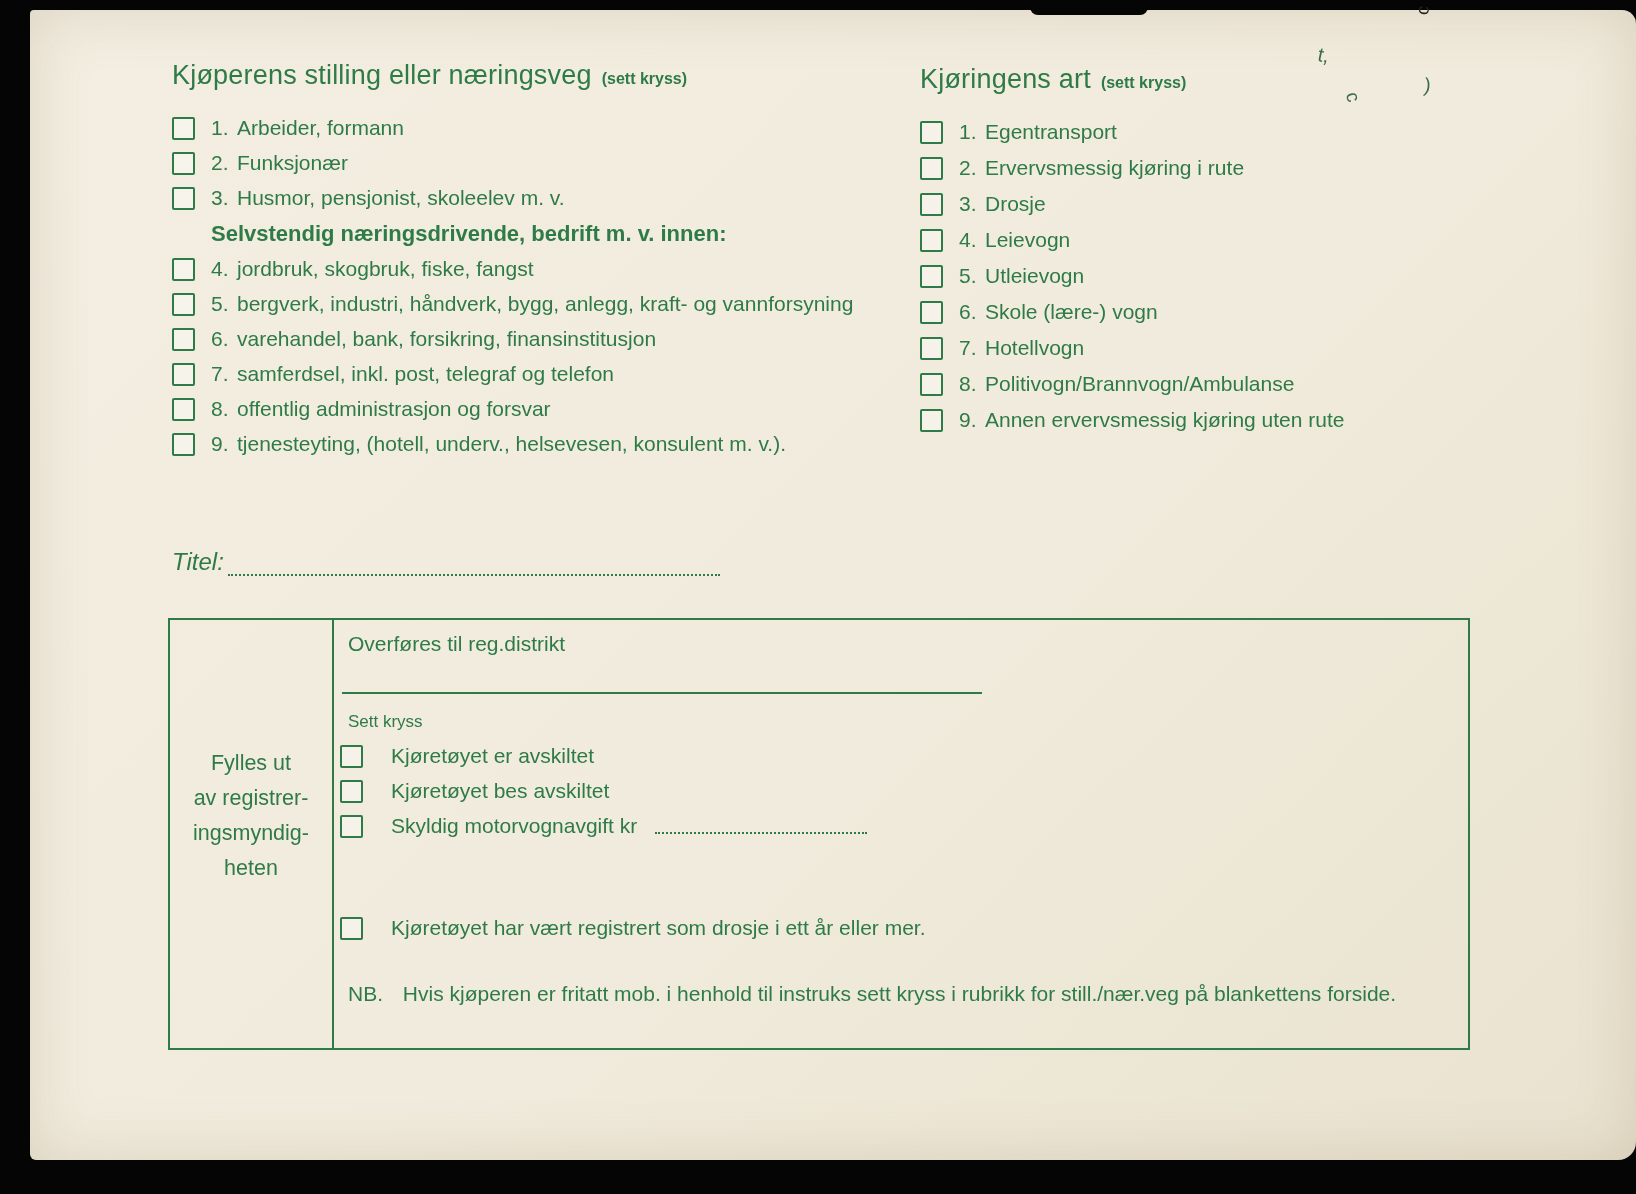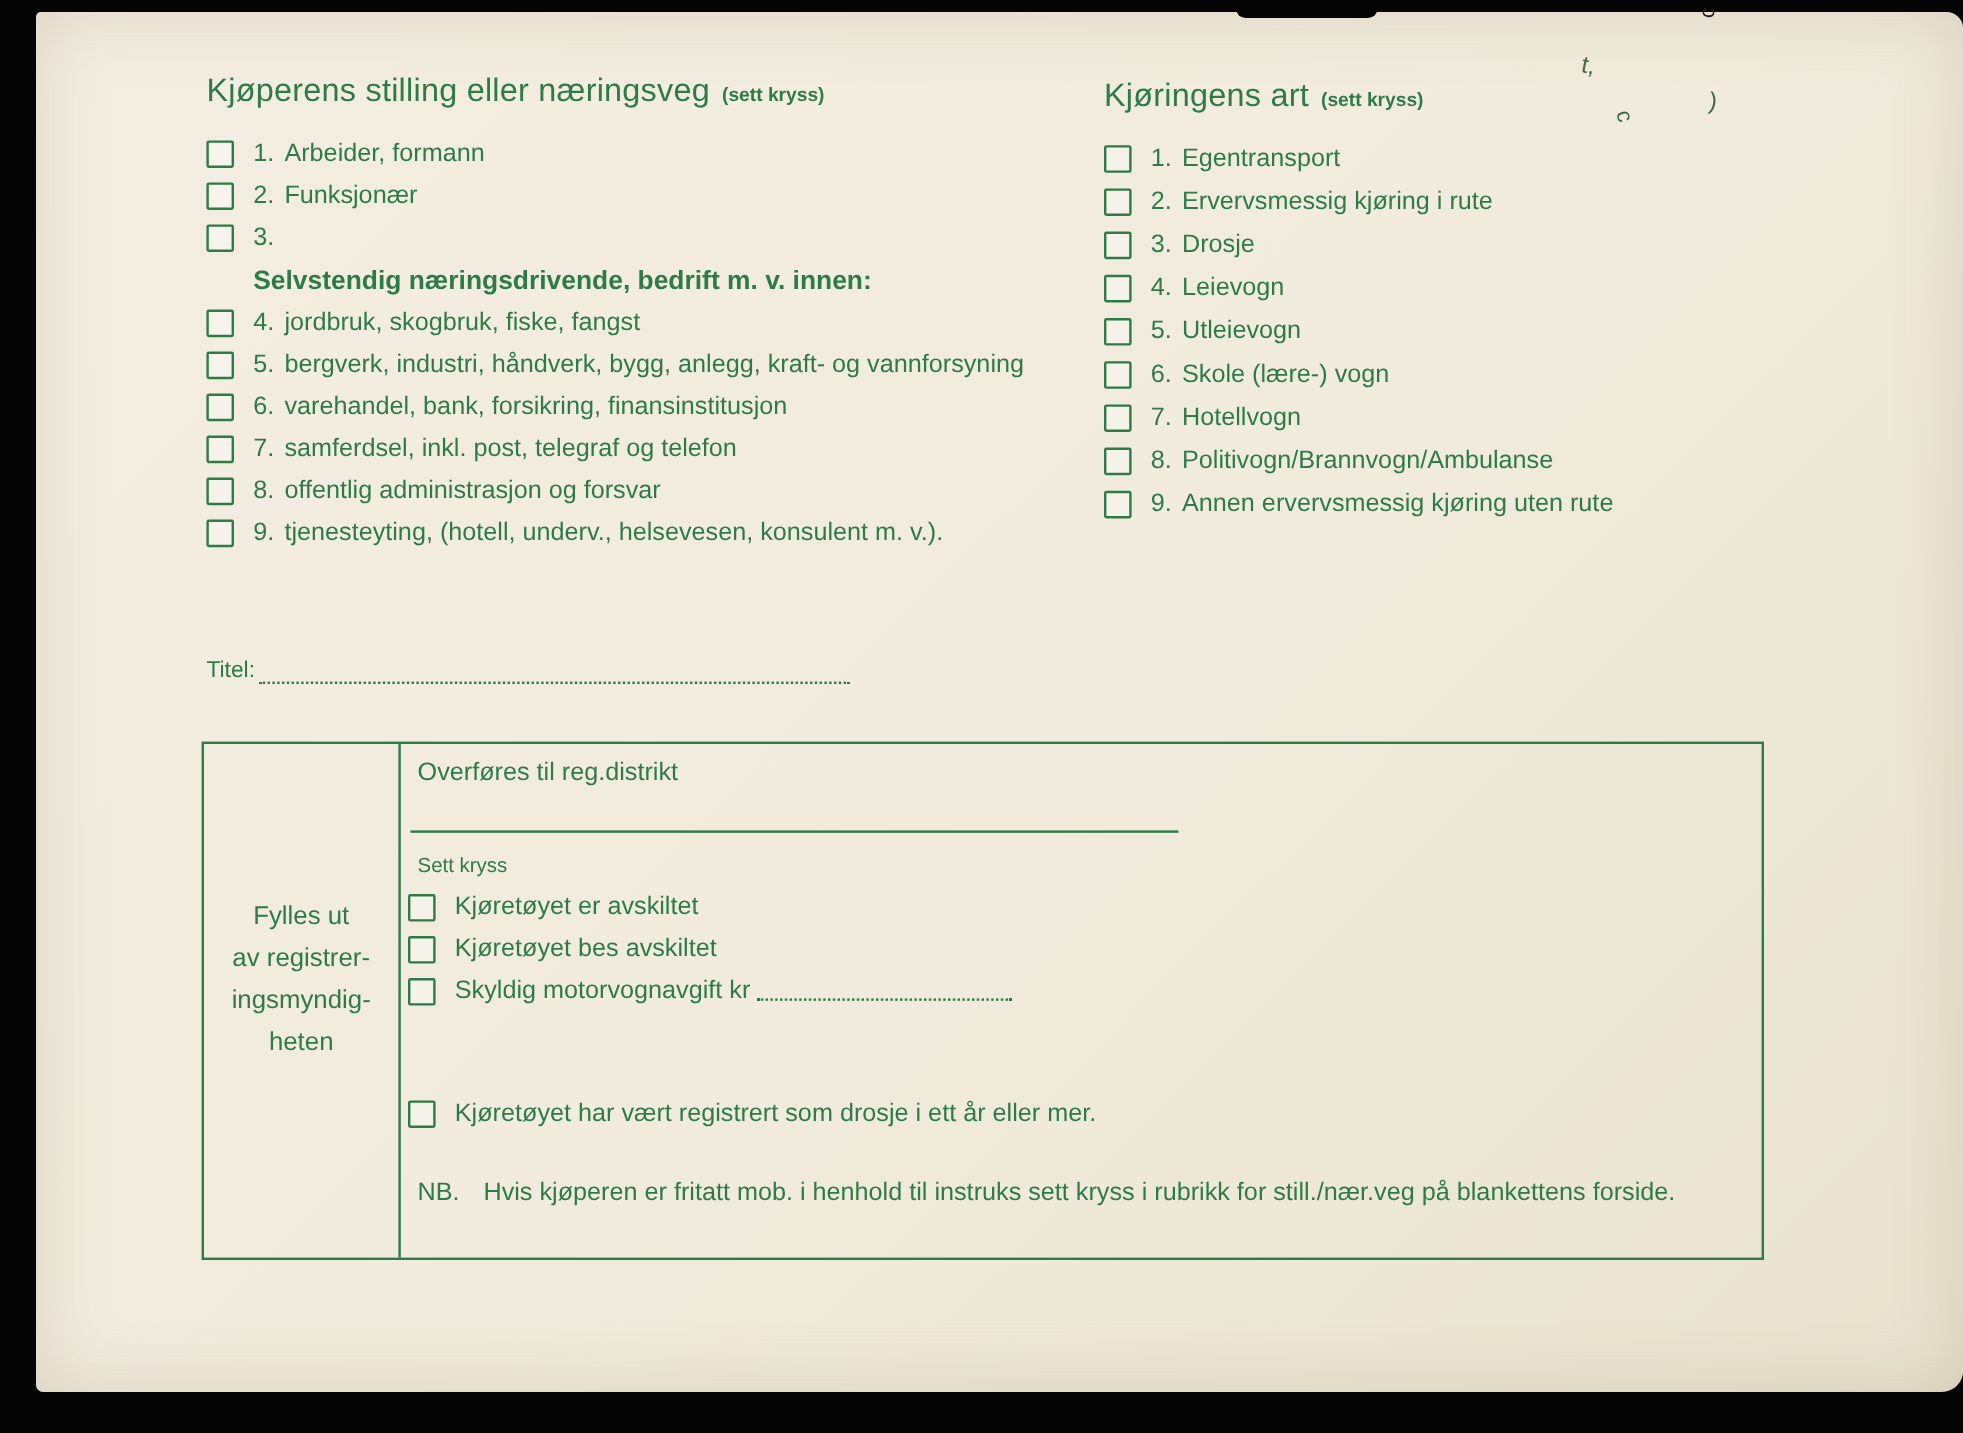--- a/index.html
+++ b/index.html
@@ -43,21 +43,21 @@
   }
   .num { width:26px; font-size:21px; color:var(--ink); }
   .lbl { font-size:21px; color:var(--ink); }
   .subhead {
     font-size:22px; font-weight:bold; color:var(--ink);
     margin:4px 0 10px 39px; white-space:nowrap;
   }
 
   
   .titel-row { position:absolute; left:142px; top:538px; display:flex; align-items:flex-end; }
-  .titel-row .lbl { font-size:19px; }
+  .titel-row .lbl { font-size:24px;font-style:italic; }
   .dotline {
     width:492px; height:20px; margin-left:4px;
     border-bottom:2.5px dotted var(--ink);
   }
 
   
   .regbox {
     position:absolute; left:138px; top:608px; width:1302px; height:432px;
     border:2px solid var(--ink);
   }
@@ -66,21 +66,21 @@
     border-left:2px solid var(--ink);
   }
   .side-label {
     position:absolute; left:0; top:126px; width:162px; text-align:center;
   }
   .side-label div { font-size:21.5px; color:var(--ink); line-height:35px; white-space:nowrap; }
   .transfer { position:absolute; left:178px; top:12px; font-size:21px; color:var(--ink); }
   .fill-line { position:absolute; left:172px; top:72px; width:640px; border-top:2px solid var(--ink); }
   .settkryss { position:absolute; left:178px; top:92px; font-size:17px; color:var(--ink);text-align:right; }
   .box-checks { position:absolute; left:170px; top:124px; }
-  .box-checks .row, .drosje-row .row { margin-bottom:11px; }
+  .box-checks .row, .drosje-row .row { margin-bottom:11px;gap:12px; }
   .leader { width:212px; height:16px; margin-left:6px; border-bottom:2px dotted var(--ink); }
   .drosje-row { position:absolute; left:170px; top:296px; }
   .nb-row {
     position:absolute; left:178px; top:362px; width:1110px;
     font-size:21px; color:var(--ink); white-space:nowrap;
   }
   .nb-row .nb-label { font-weight:normal; margin-right:14px; }
 
   
   .art { position:absolute; color:#3c6b46; z-index:4; }
@@ -112,20 +112,21 @@
       <span class="lbl">Arbeider, formann</span>
     </div>
     <div class="row">
       <span class="cb"></span>
       <span class="num">2.</span>
       <span class="lbl">Funksjonær</span>
     </div>
     <div class="row">
       <span class="cb"></span>
       <span class="num">3.</span>
+      <span class="lbl">Husmor, pensjonist, skoleelev m. v.</span>
     </div>
     <div class="subhead">Selvstendig næringsdrivende, bedrift m. v. innen:</div>
     <div class="row">
       <span class="cb"></span>
       <span class="num">4.</span>
       <span class="lbl">jordbruk, skogbruk, fiske, fangst</span>
     </div>
     <div class="row">
       <span class="cb"></span>
       <span class="num">5.</span>

